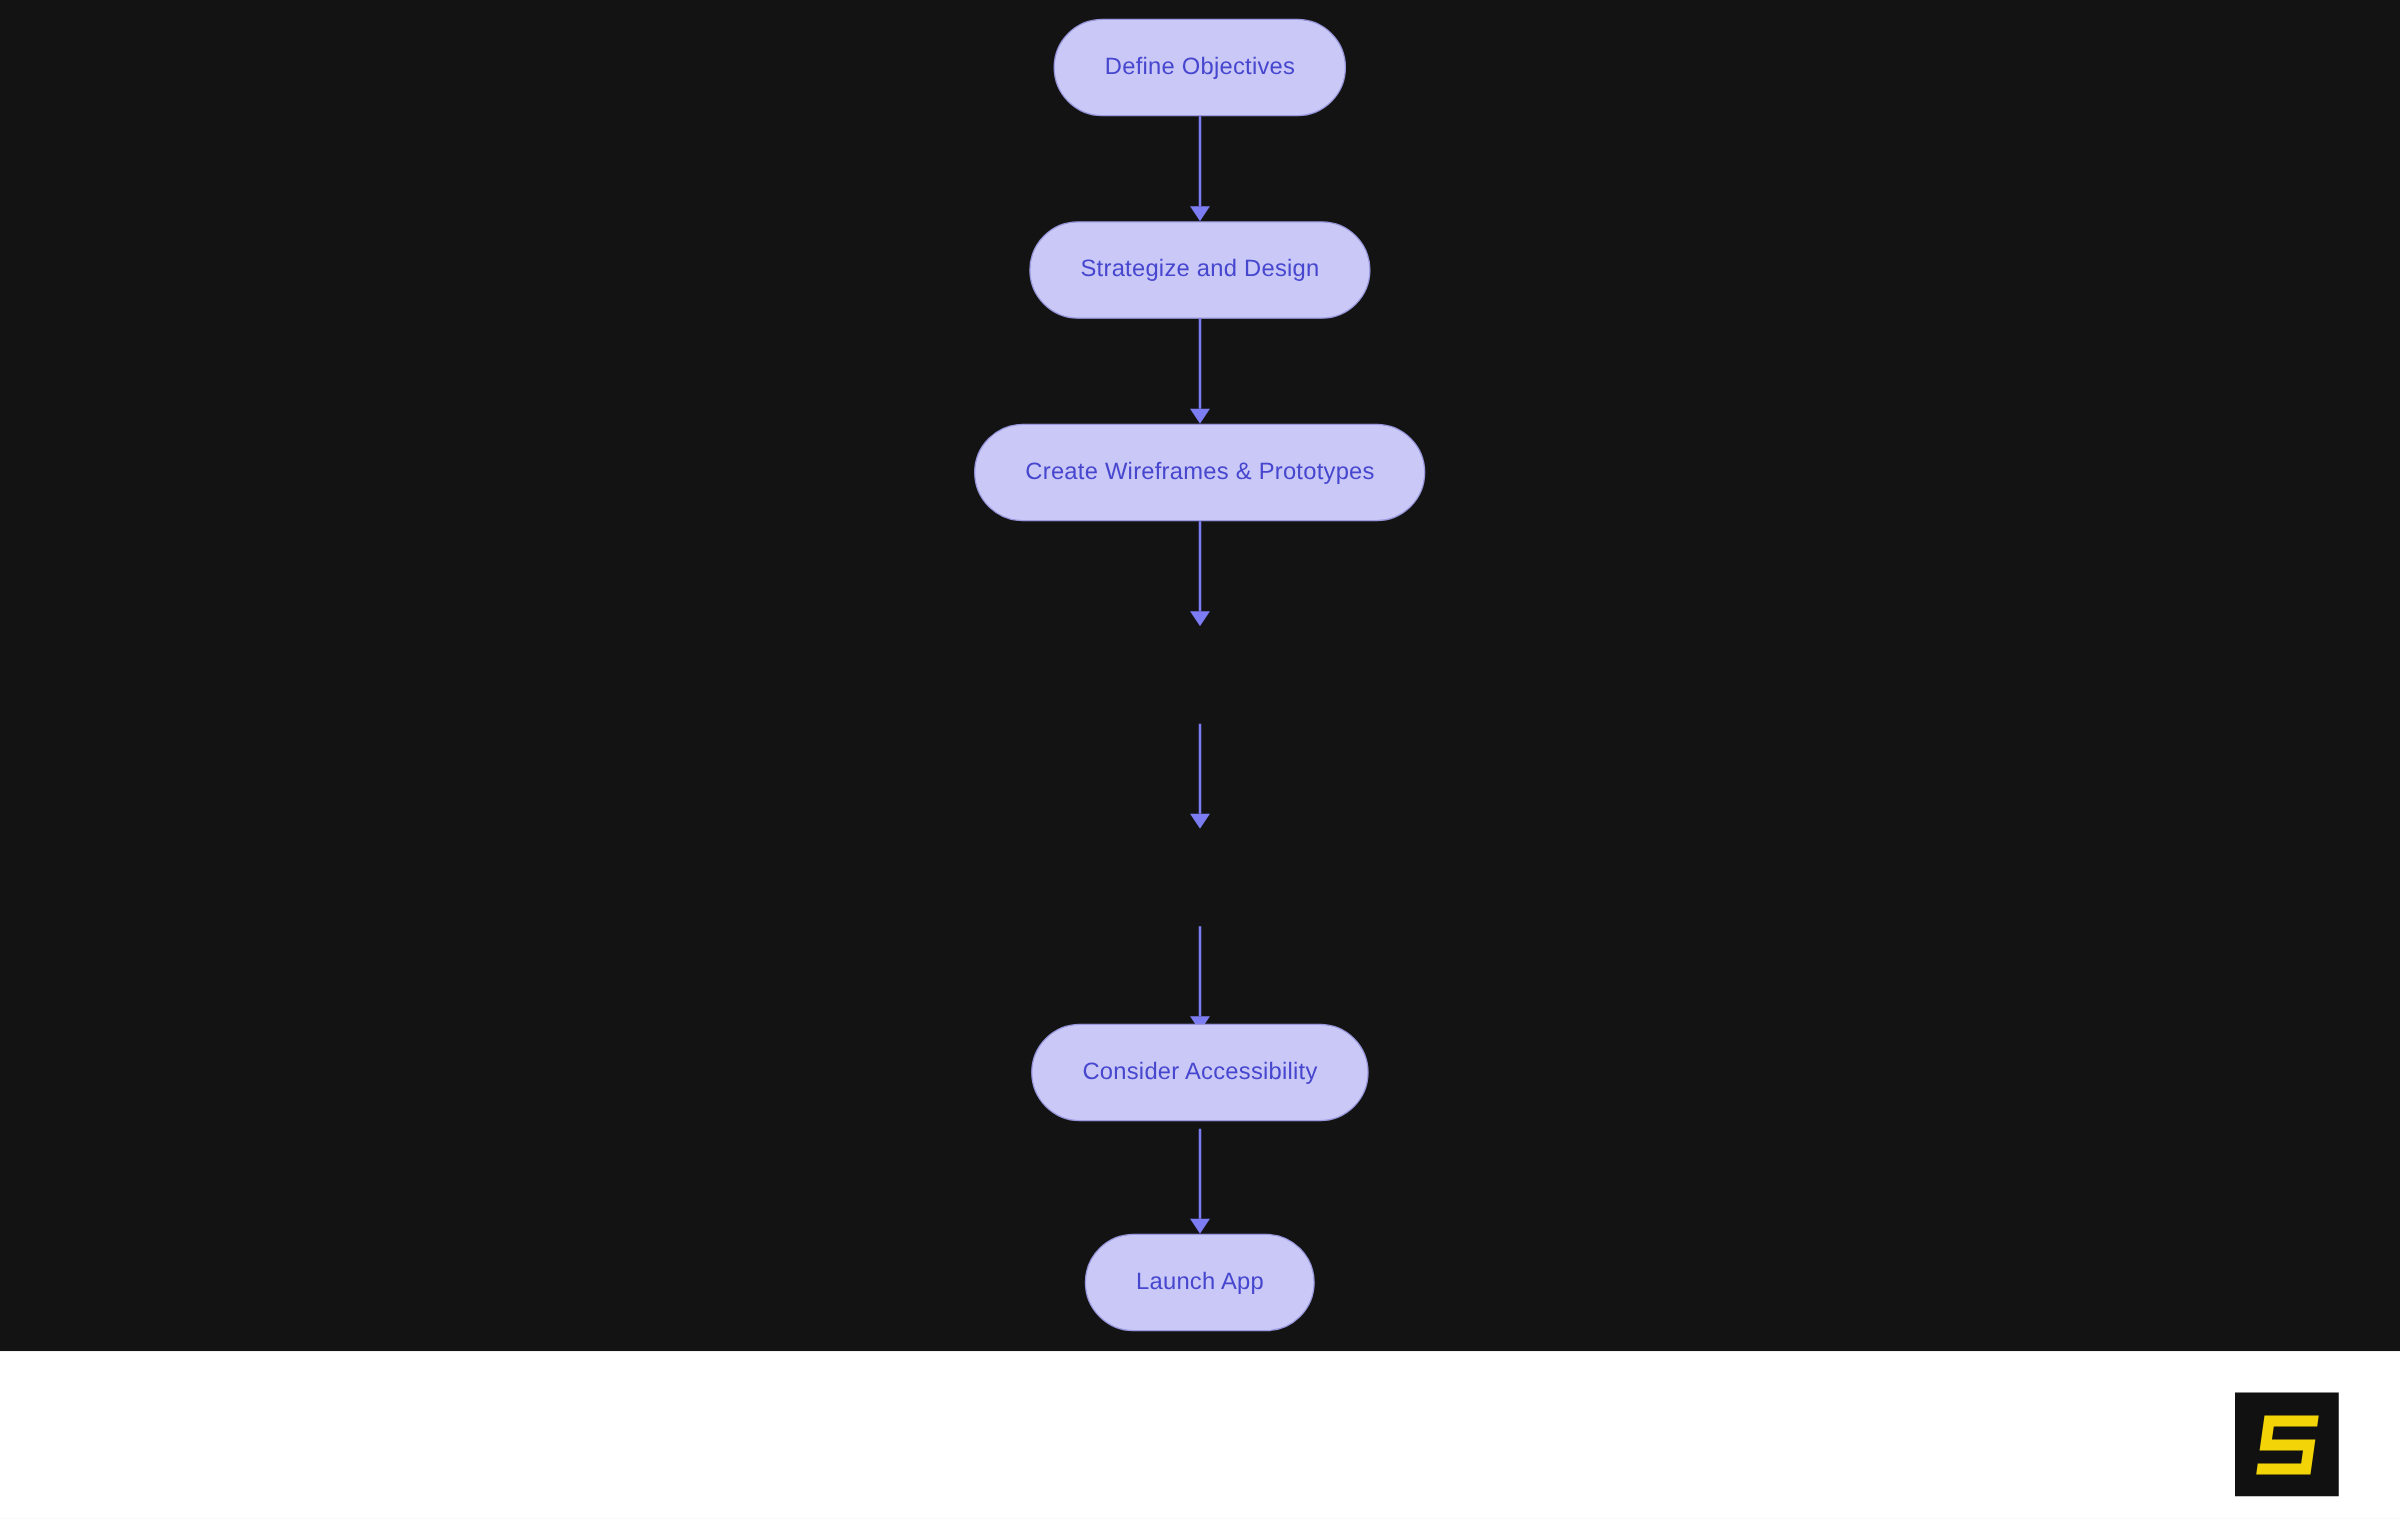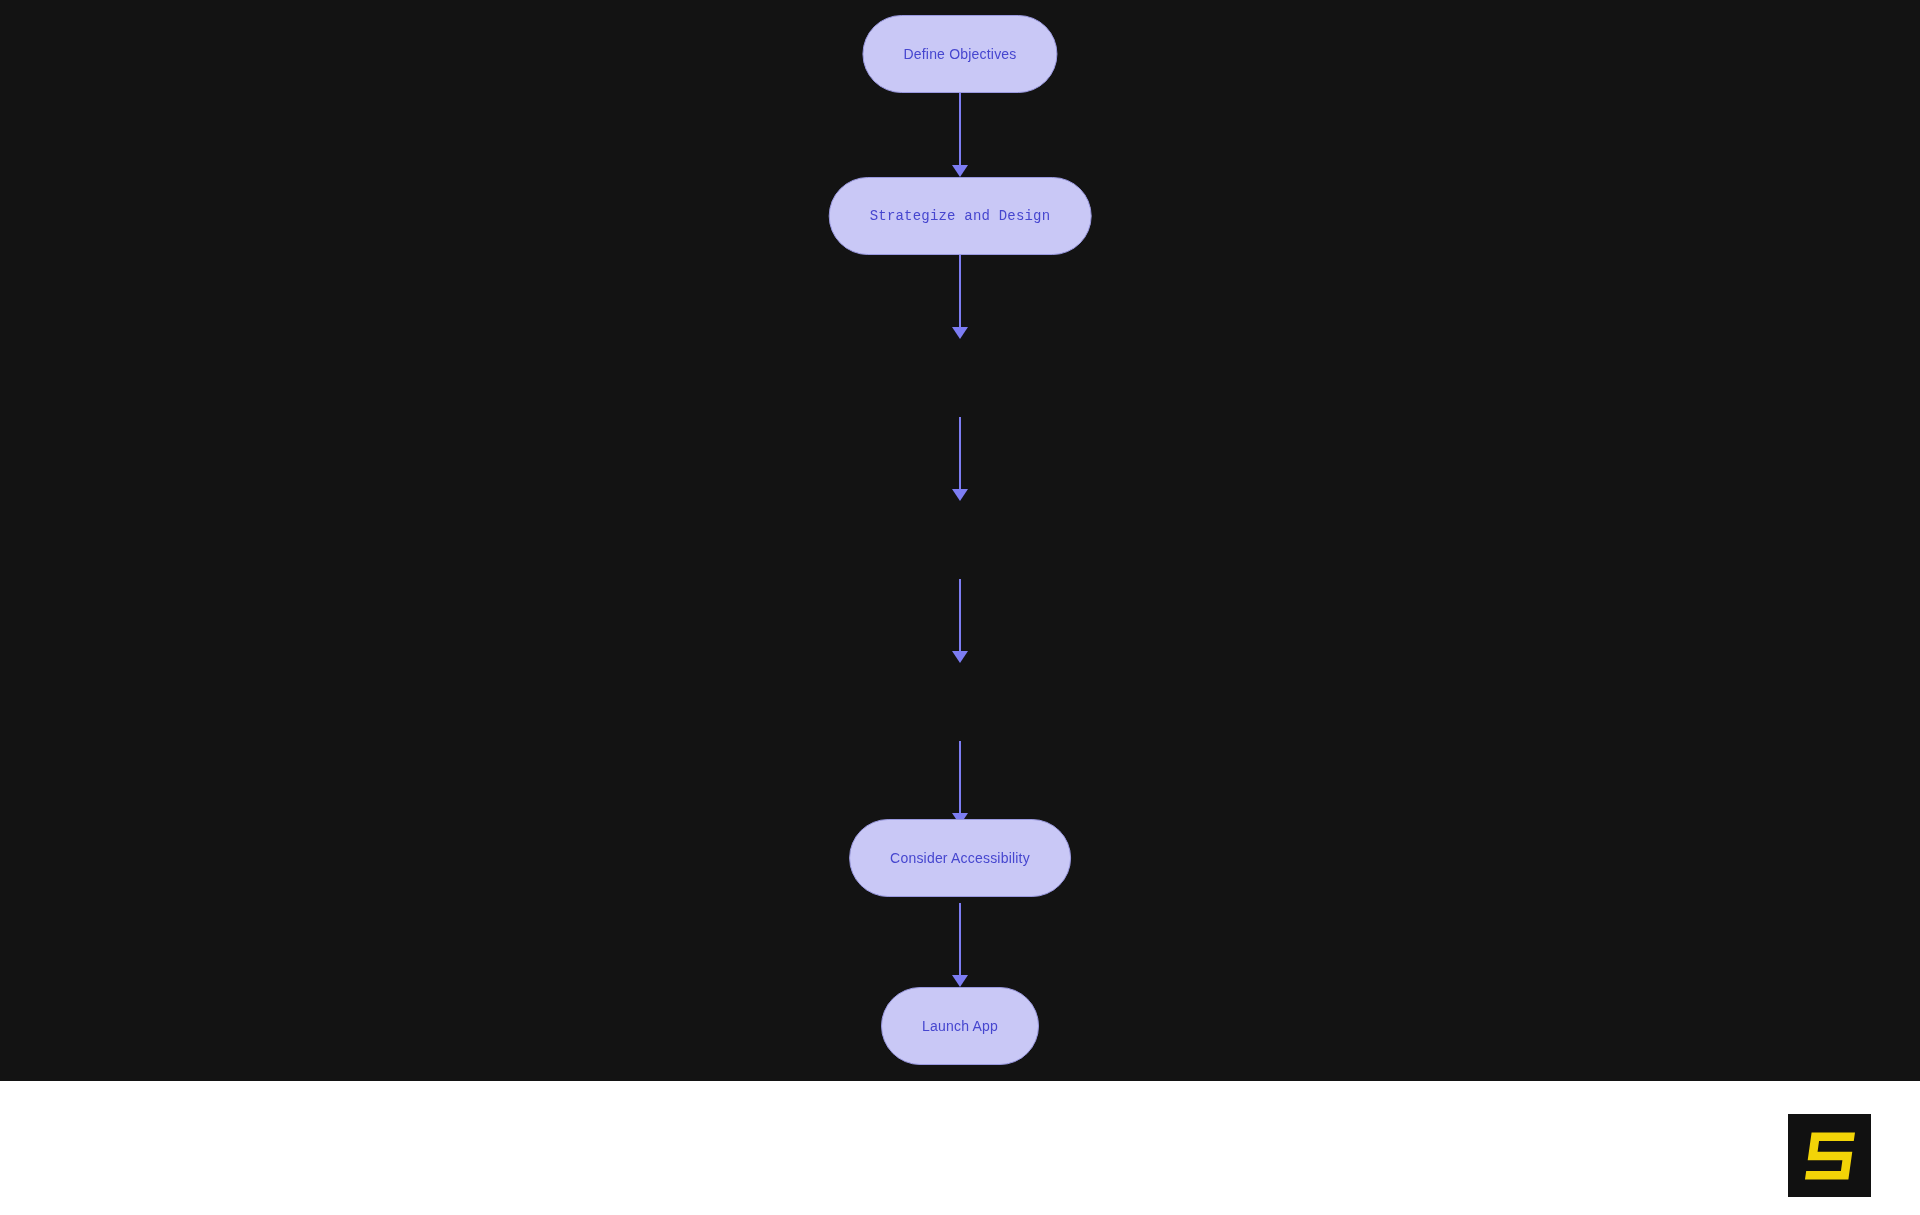--- a/index.html
+++ b/index.html
@@ -23,21 +23,21 @@
     transform: translateX(-50%);
     height: 78px;
     display: flex;
     align-items: center;
     justify-content: center;
     padding: 0 40px;
     background: var(--node-fill, #c9c8f6);
     border: 1px solid var(--node-border, #9a99e0);
     border-radius: 39px;
     color: var(--node-text, #4646cf);
-    font-size: 14px;
+    font-size: 19px;
     letter-spacing: 0.2px;
     white-space: nowrap;
   }
   .arrow-line {
     position: absolute;
     left: 959px;
     width: 2px;
     background: var(--arrow, #7d7df3);
   }
   .arrow-head {
@@ -72,23 +72,24 @@
     display: block;
   }
 </style>
 </head>
 <body>
 
 <div class="canvas">
     <div class="node" style="top: 15px;">Define Objectives</div>
     <div class="arrow-line" style="top: 93px; height: 72px;"></div>
     <div class="arrow-head" style="top: 165px;"></div>
-    <div class="node" style="top: 177px; font-family: Liberation Mono, monospace;">Strategize and Design</div>
+    <div class="node" style="top: 177px;">Strategize and Design</div>
     <div class="arrow-line" style="top: 255px; height: 72px;"></div>
     <div class="arrow-head" style="top: 327px;"></div>
+    <div class="node" style="top: 339px;">Create Wireframes &amp; Prototypes</div>
     <div class="arrow-line" style="top: 417px; height: 72px;"></div>
     <div class="arrow-head" style="top: 489px;"></div>
     <div class="arrow-line" style="top: 579px; height: 72px;"></div>
     <div class="arrow-head" style="top: 651px;"></div>
     <div class="arrow-line" style="top: 741px; height: 72px;"></div>
     <div class="arrow-head" style="top: 813px;"></div>
     <div class="node" style="top: 819px;">Consider Accessibility</div>
     <div class="arrow-line" style="top: 903px; height: 72px;"></div>
     <div class="arrow-head" style="top: 975px;"></div>
     <div class="node" style="top: 987px;">Launch App</div>

